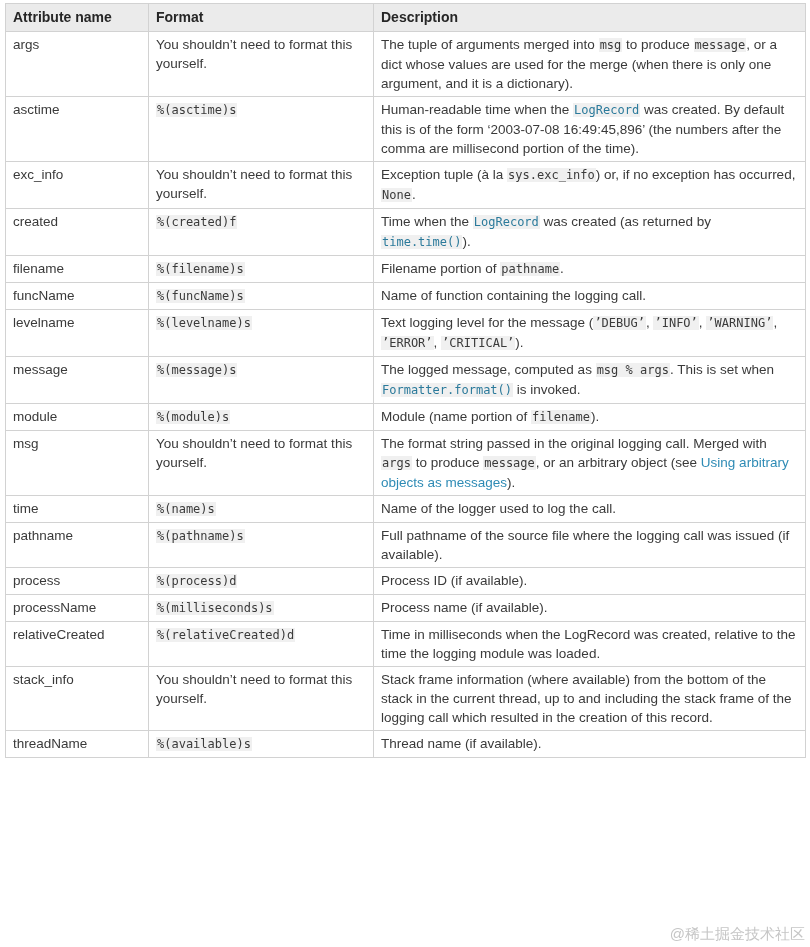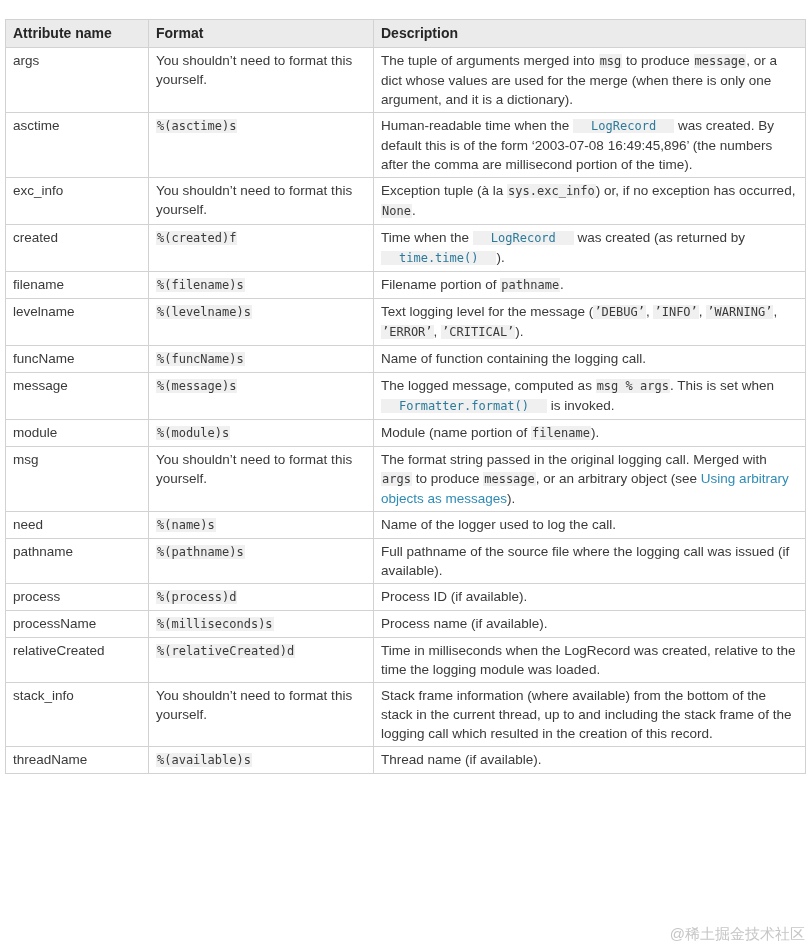--- a/index.html
+++ b/index.html
@@ -9,21 +9,21 @@
     font-family: "Liberation Sans", sans-serif;
     font-size: 13.5px;
     color: var(--text, #3a3a3a);
     overflow: hidden;
     position: relative;
   }
   .page { position: absolute; inset: 0; }
   table.doc-table {
     position: absolute;
     left: 5px;
-    top: 19px;
+    top: 3px;
     width: 801px;
     border-collapse: collapse;
     table-layout: fixed;
   }
   th, td {
     border: 1px solid var(--border, #d2d2d2);
     vertical-align: top;
     text-align: left;
     padding: 3px 8px 3px 7px;
     line-height: 19px;
@@ -41,21 +41,21 @@
     font-family: "DejaVu Sans Mono", monospace;
     font-size: 12px;
   }
   .code {
     background: var(--code-bg, #f0f0f0);
     padding: 0 1px;
   }
   .codelink {
     background: var(--code-bg, #f0f0f0);
     color: var(--code-link, #2b7a9b);
-    padding: 0 18px;
+    padding: 0 1px;
     cursor: pointer;
   }
   .mono { color: var(--text, #3a3a3a); }
   .link { color: var(--link, #2e8bb5); cursor: pointer; }
   .watermark {
     position: absolute;
     right: 5px;
     bottom: 3px;
     color: var(--watermark, #c6c6c6);
     font-size: 15px;
@@ -100,46 +100,46 @@
           <td>created</td>
           <td><span class="code">%(created)f</span></td>
           <td>Time when the <span class="codelink">LogRecord</span> was created (as returned by <span class="codelink">time.time()</span>).</td>
         </tr>
         <tr>
           <td>filename</td>
           <td><span class="code">%(filename)s</span></td>
           <td>Filename portion of <span class="code">pathname</span>.</td>
         </tr>
         <tr>
+          <td>funcName</td>
+          <td><span class="code">%(funcName)s</span></td>
+          <td>Name of function containing the logging call.</td>
+        </tr>
+        <tr>
           <td>levelname</td>
           <td><span class="code">%(levelname)s</span></td>
           <td>Text logging level for the message (<span class="code">’DEBUG’</span>, <span class="code">’INFO’</span>, <span class="code">’WARNING’</span>, <span class="code">’ERROR’</span>, <span class="code">’CRITICAL’</span>).</td>
-        </tr>
-        <tr>
-          <td>funcName</td>
-          <td><span class="code">%(funcName)s</span></td>
-          <td>Name of function containing the logging call.</td>
         </tr>
         <tr>
           <td>message</td>
           <td><span class="code">%(message)s</span></td>
           <td>The logged message, computed as <span class="code">msg % args</span>. This is set when <span class="codelink">Formatter.format()</span> is invoked.</td>
         </tr>
         <tr>
           <td>module</td>
           <td><span class="code">%(module)s</span></td>
           <td>Module (name portion of <span class="code">filename</span>).</td>
         </tr>
         <tr>
           <td>msg</td>
           <td>You shouldn’t need to format this yourself.</td>
           <td>The format string passed in the original logging call. Merged with <span class="code">args</span> to produce <span class="code">message</span>, or an arbitrary object (see <span class="link">Using arbitrary objects as messages</span>).</td>
         </tr>
         <tr>
-          <td>need</td>
+          <td>time</td>
           <td><span class="code">%(name)s</span></td>
           <td>Name of the logger used to log the call.</td>
         </tr>
         <tr>
           <td>pathname</td>
           <td><span class="code">%(pathname)s</span></td>
           <td>Full pathname of the source file where the logging call was issued (if available).</td>
         </tr>
         <tr>
           <td>process</td>

